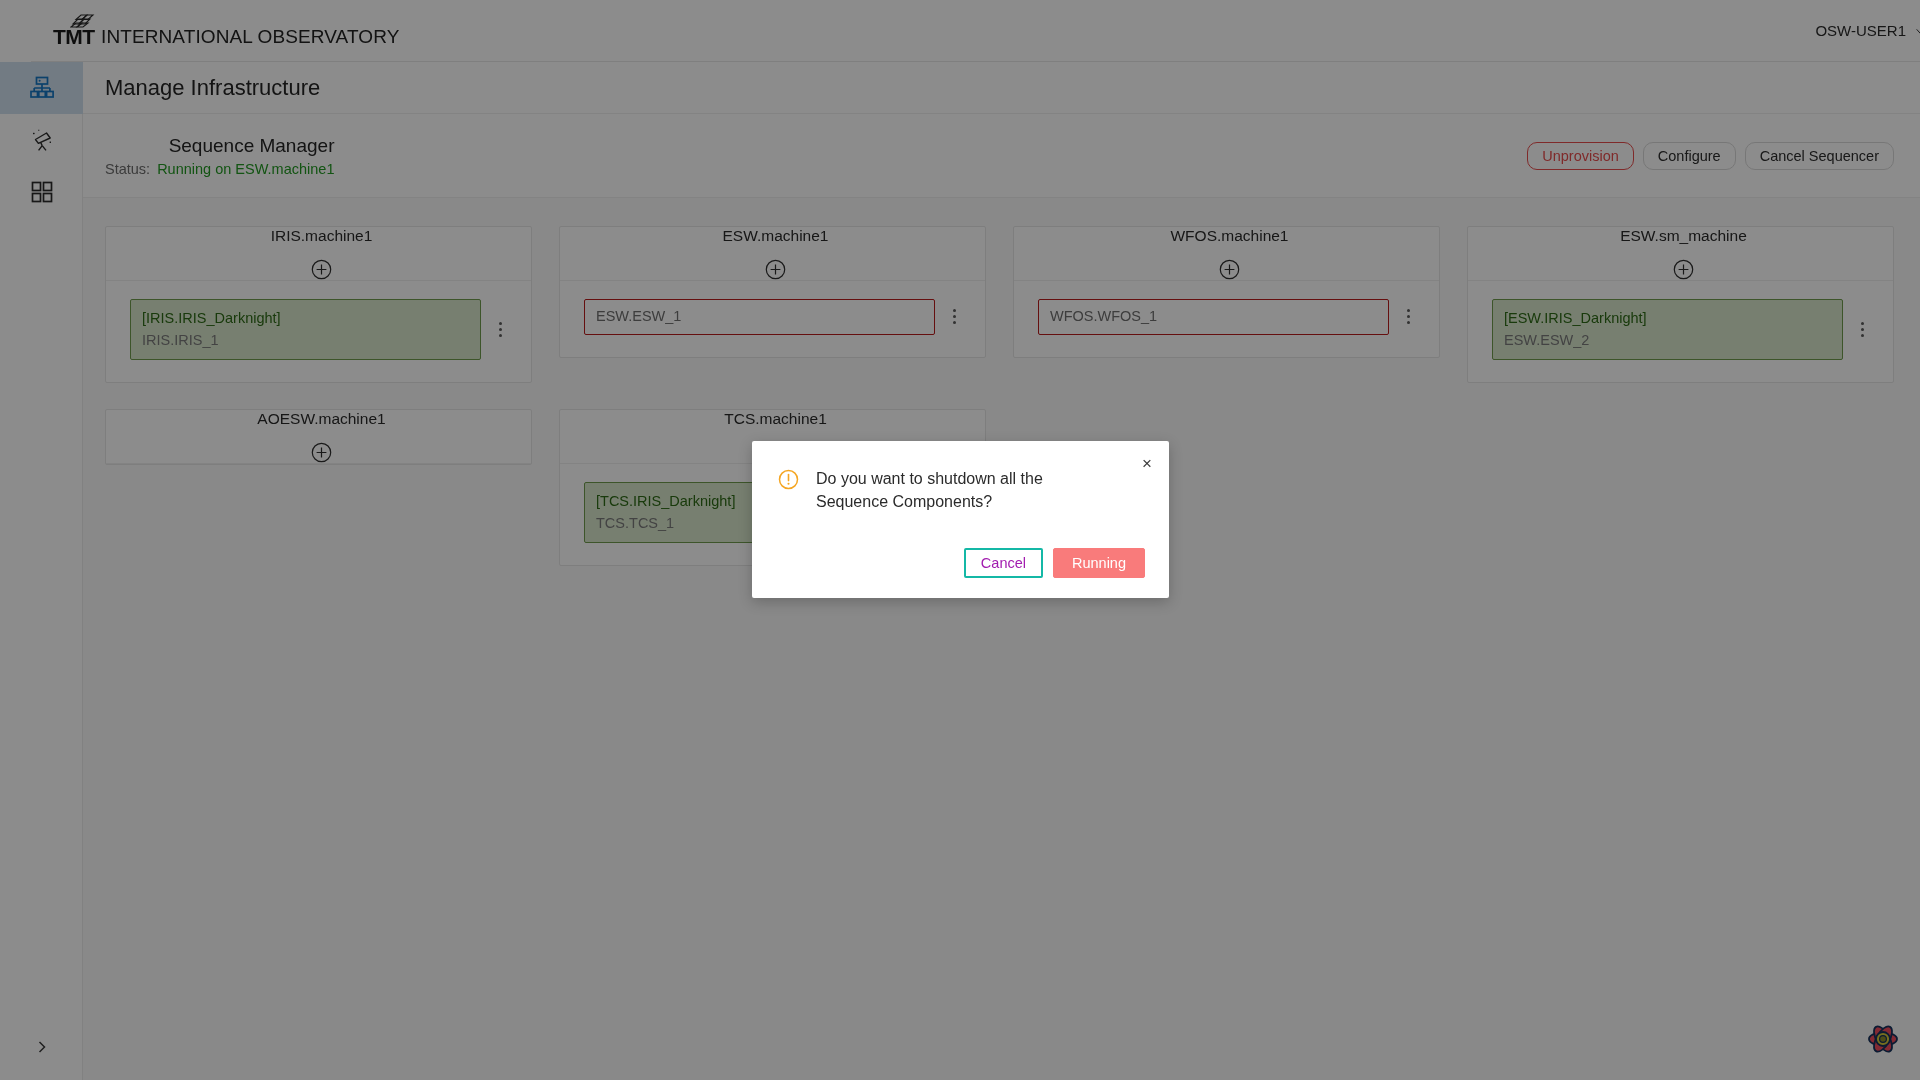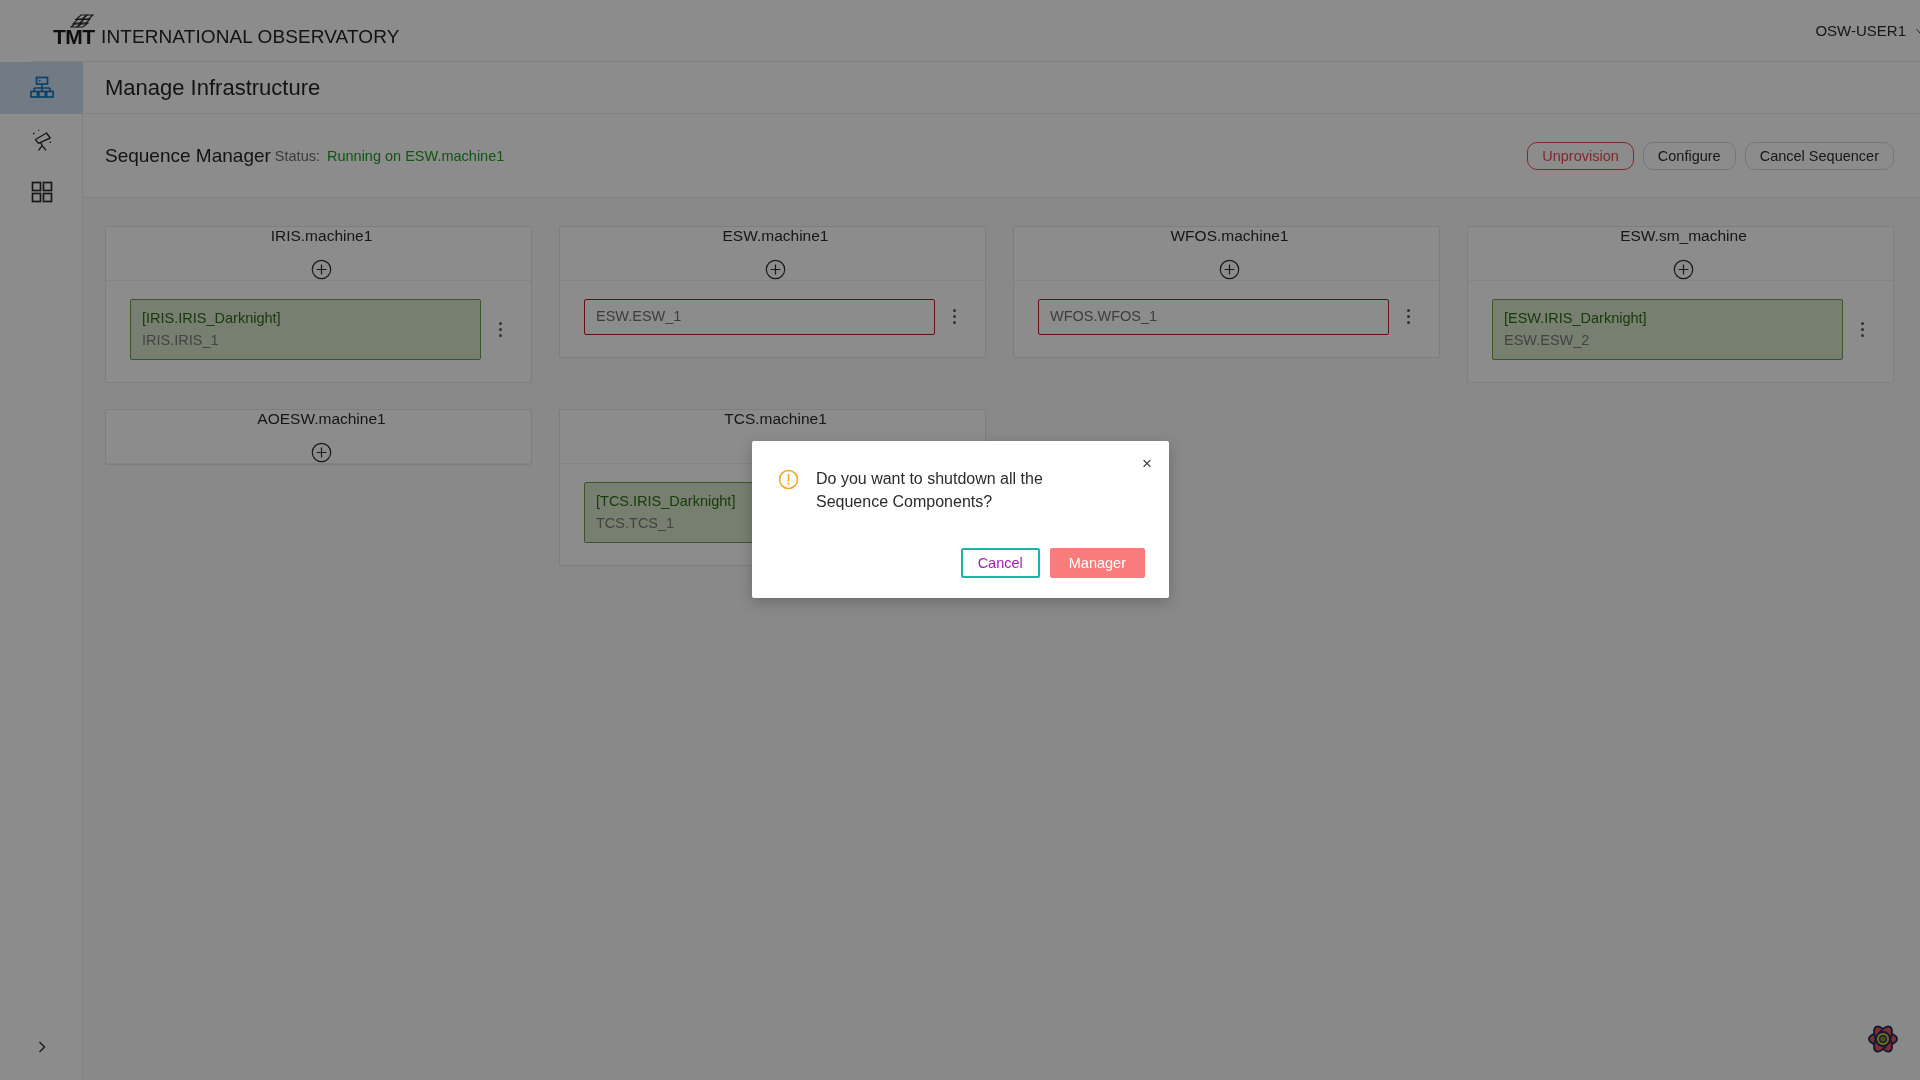--- a/index.html
+++ b/index.html
@@ -64,21 +64,21 @@
     padding-left: 22px; border-bottom: 1px solid #eeeeee;
   }
   .page-title { font-size: 22px; color: #262626; font-weight: 400; }
 
   .sm-bar {
     height: 84px; padding: 0 26px 0 22px;
     display: flex; align-items: center; justify-content: space-between;
     border-bottom: 1px solid #eeeeee;
     background: #ffffff;
   }
-  .sm-left { display: flex; flex-direction: row; gap: 4px; text-align: right; }
+  .sm-left { display: flex; flex-direction: column; gap: 4px; text-align: right; }
   .sm-name { font-size: 19px; color: #262626; }
   .sm-status-row { display: flex; align-items: center; gap: 7px; font-size: 14.5px; }
   .sm-status-label { color: #6d6d6d; }
   .sm-status-value { color: #239a23; }
   .sm-actions { display: flex; align-items: center; gap: 9px; }
   .btn {
     height: 28px; padding: 0 14px; font-size: 14.5px;
     background: #ffffff; border: 1px solid #d9d9d9; color: #2e2e2e;
     border-radius: 10px; cursor: pointer; font-family: inherit;
     display: inline-flex; align-items: center; justify-content: center;
@@ -398,17 +398,17 @@
     <div class="modal-row">
       <svg width="21" height="21" viewBox="0 0 21 21" style="flex:none;margin-top:2px">
         <circle cx="10.5" cy="10.5" r="9" fill="none" stroke="#f5a623" stroke-width="1.5"></circle>
         <path d="M10.5 5.6 L10.5 11.6" stroke="#f5a623" stroke-width="1.6" stroke-linecap="round"></path>
         <circle cx="10.5" cy="14.7" r="1.05" fill="#f5a623"></circle>
       </svg>
       <div class="modal-msg">Do you want to shutdown all the Sequence Components?</div>
     </div>
     <div class="modal-actions">
       <button class="mbtn cancel">Cancel</button>
-      <button class="mbtn confirm">Manager</button>
+      <button class="mbtn confirm">Running</button>
     </div>
   </div>
 
 </div>
 
 </body></html>

